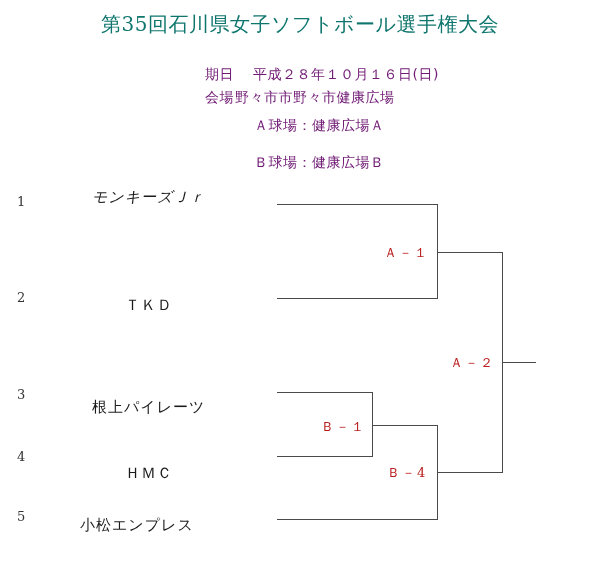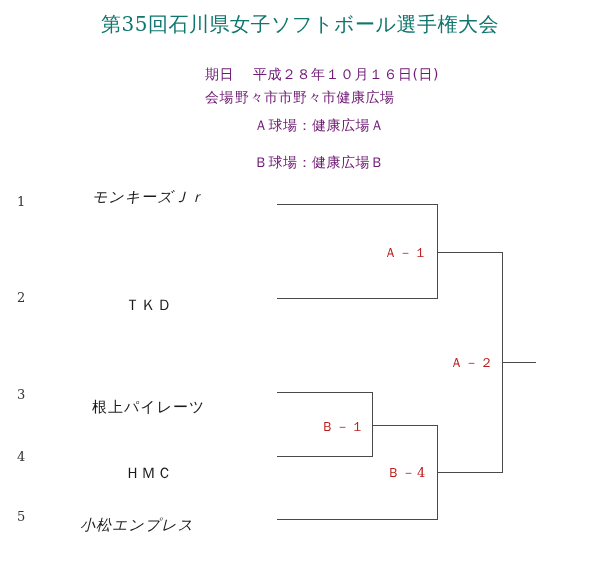--- a/index.html
+++ b/index.html
@@ -62,21 +62,21 @@
 <div class="abs seed-num" style="left:17px; top:194px;">1</div>
 <div class="abs seed-num" style="left:17px; top:290px;">2</div>
 <div class="abs seed-num" style="left:17px; top:387px;">3</div>
 <div class="abs seed-num" style="left:17px; top:449px;">4</div>
 <div class="abs seed-num" style="left:17px; top:509px;">5</div>
 
 <div class="abs team-name" style="left:92px;  top:188px;font-style:italic;">モンキーズＪｒ</div>
 <div class="abs team-name" style="left:125px; top:296px;">ＴＫＤ</div>
 <div class="abs team-name" style="left:92px;  top:390px;margin-top:8px;">根上パイレーツ</div>
 <div class="abs team-name" style="left:125px; top:456px;margin-top:8px;">ＨＭＣ</div>
-<div class="abs team-name" style="left:80px;  top:516px;font-style:italic;">小松エンプレス</div>
+<div class="abs team-name" style="left:80px;  top:516px;">小松エンプレス</div>
 
 <div class="abs match-label" style="left:384px; top:244px;">Ａ－１</div>
 <div class="abs match-label" style="left:450px; top:354px;">Ａ－２</div>
 <div class="abs match-label" style="left:321px; top:418px;">Ｂ－１</div>
 <div class="abs match-label" style="left:387px; top:464px;">Ｂ－4</div>
 
 <div class="bline" style="left:277px; top:204px; width:161px; height:1px;"></div>
 <div class="bline" style="left:277px; top:298px; width:161px; height:1px;"></div>
 <div class="bline" style="left:437px; top:204px; width:1px; height:95px;"></div>
 <div class="bline" style="left:437px; top:252px; width:66px; height:1px;"></div>

